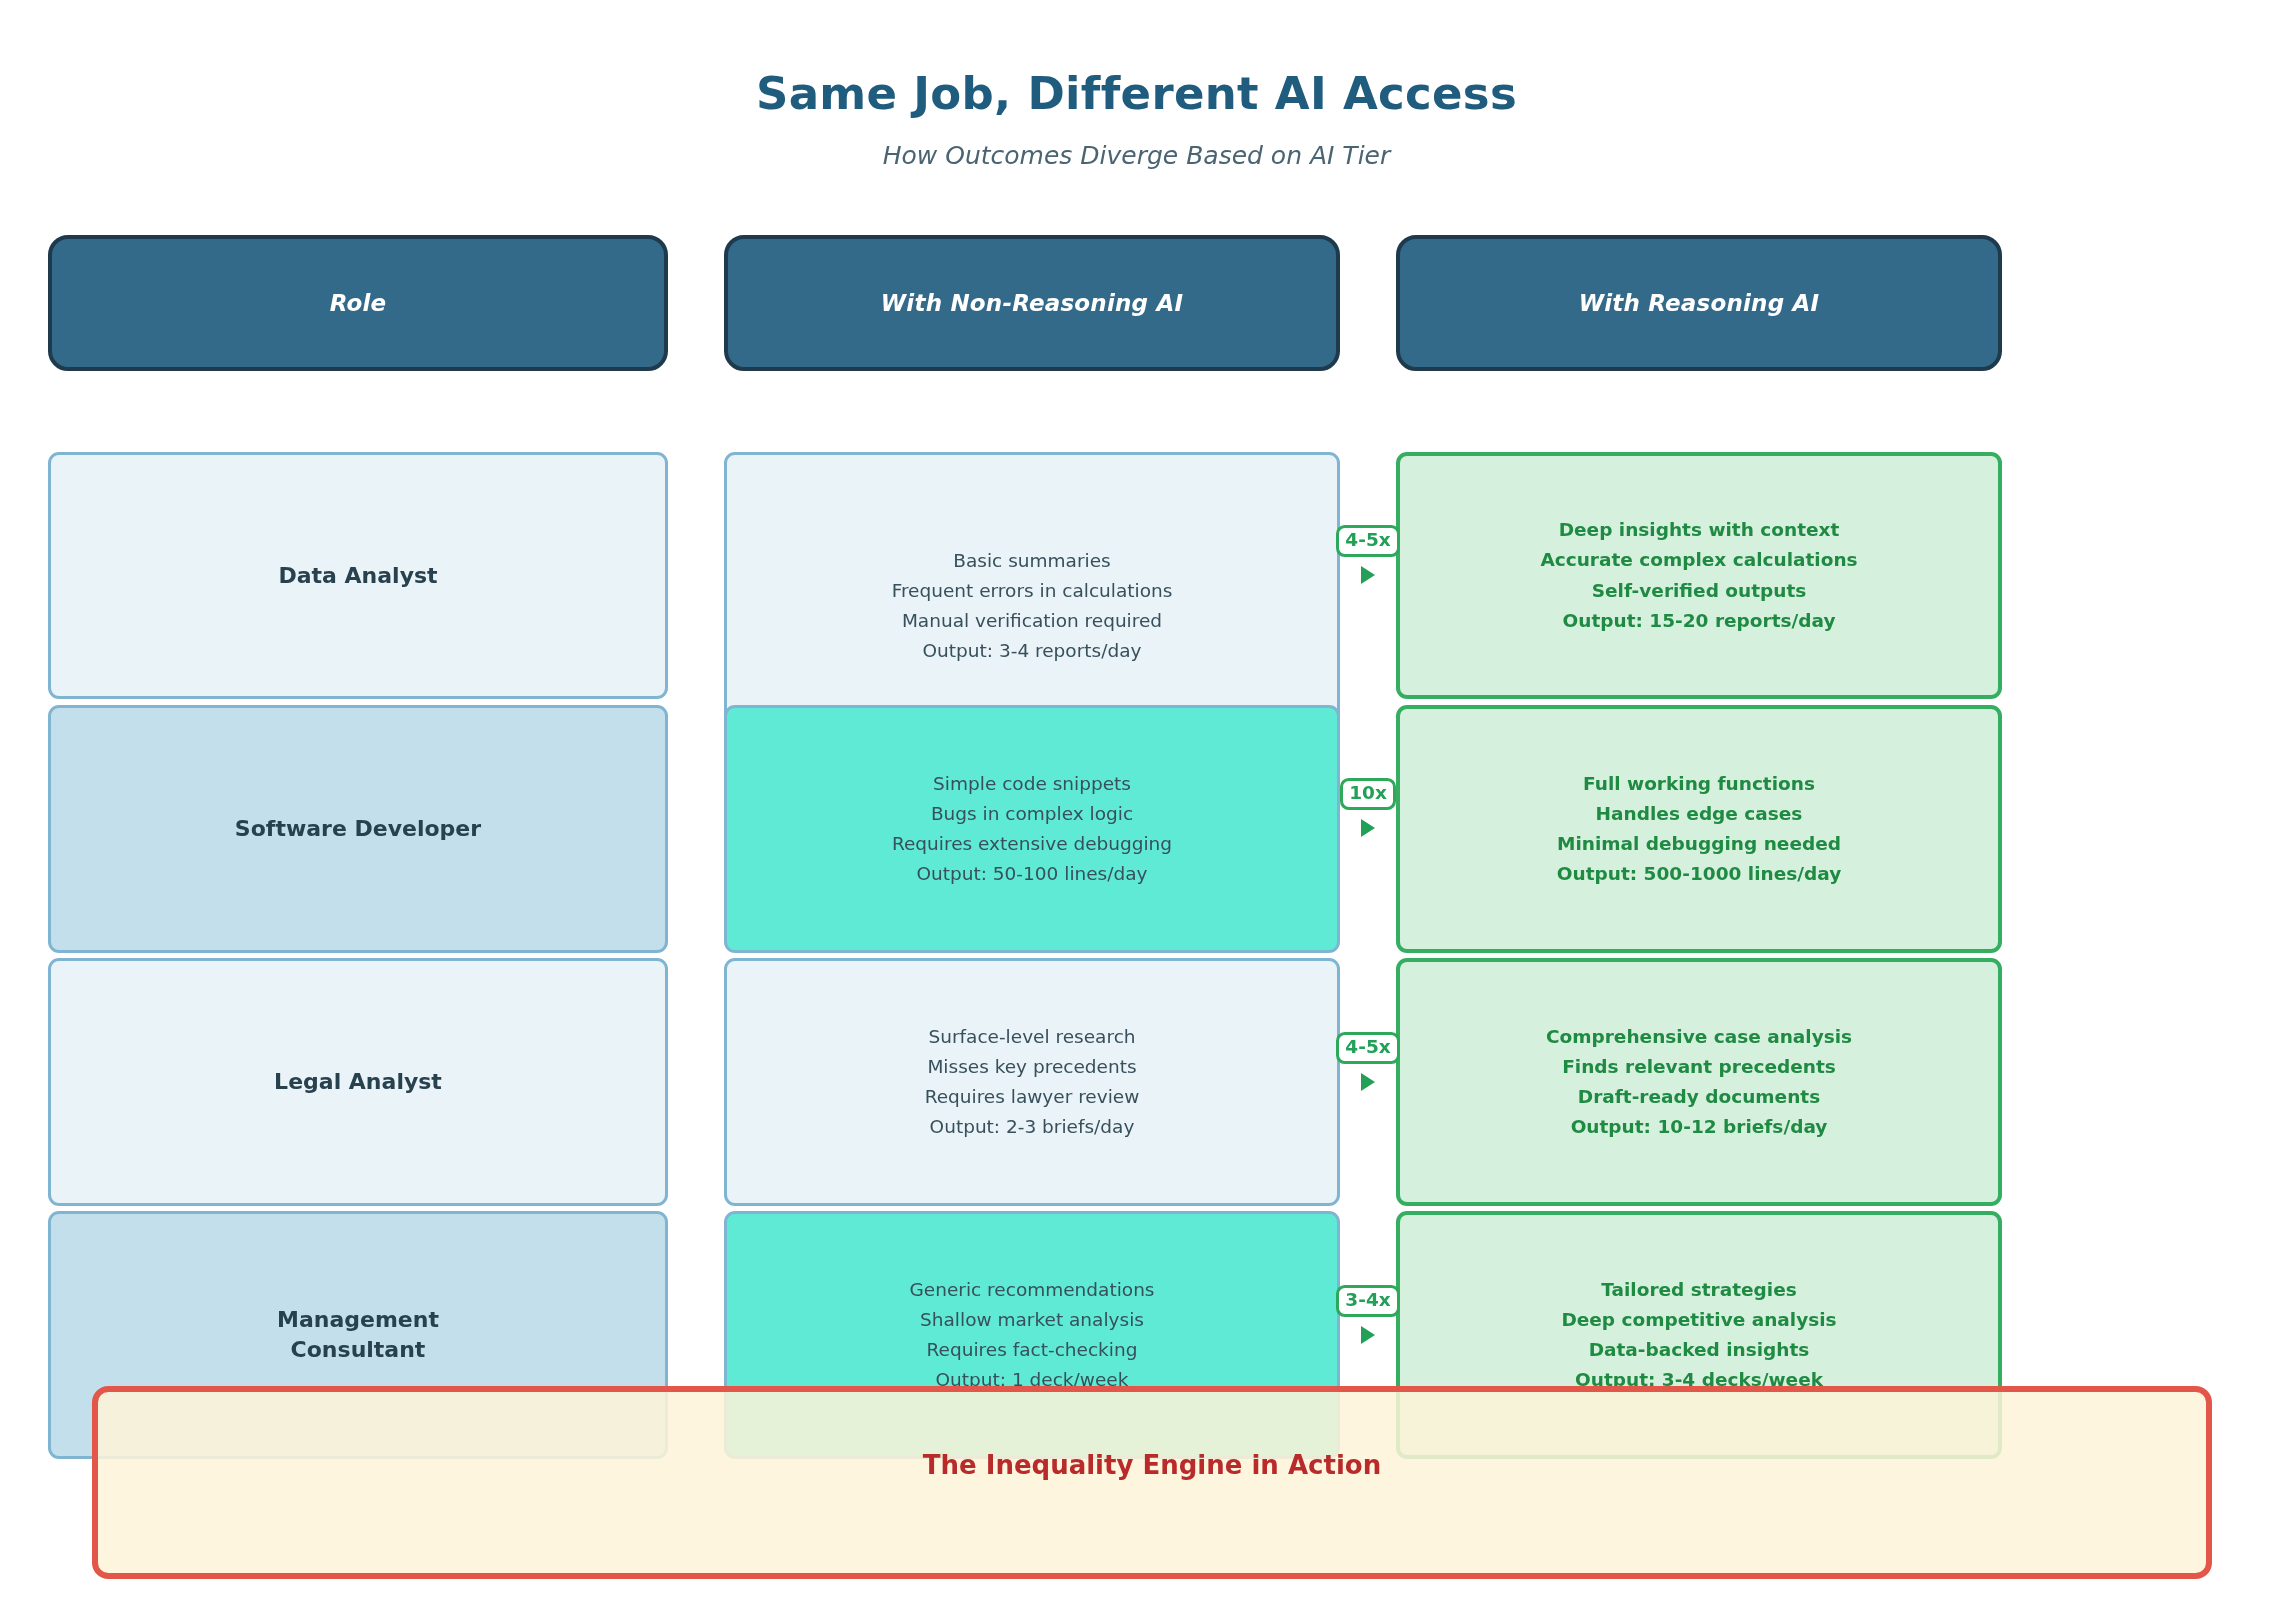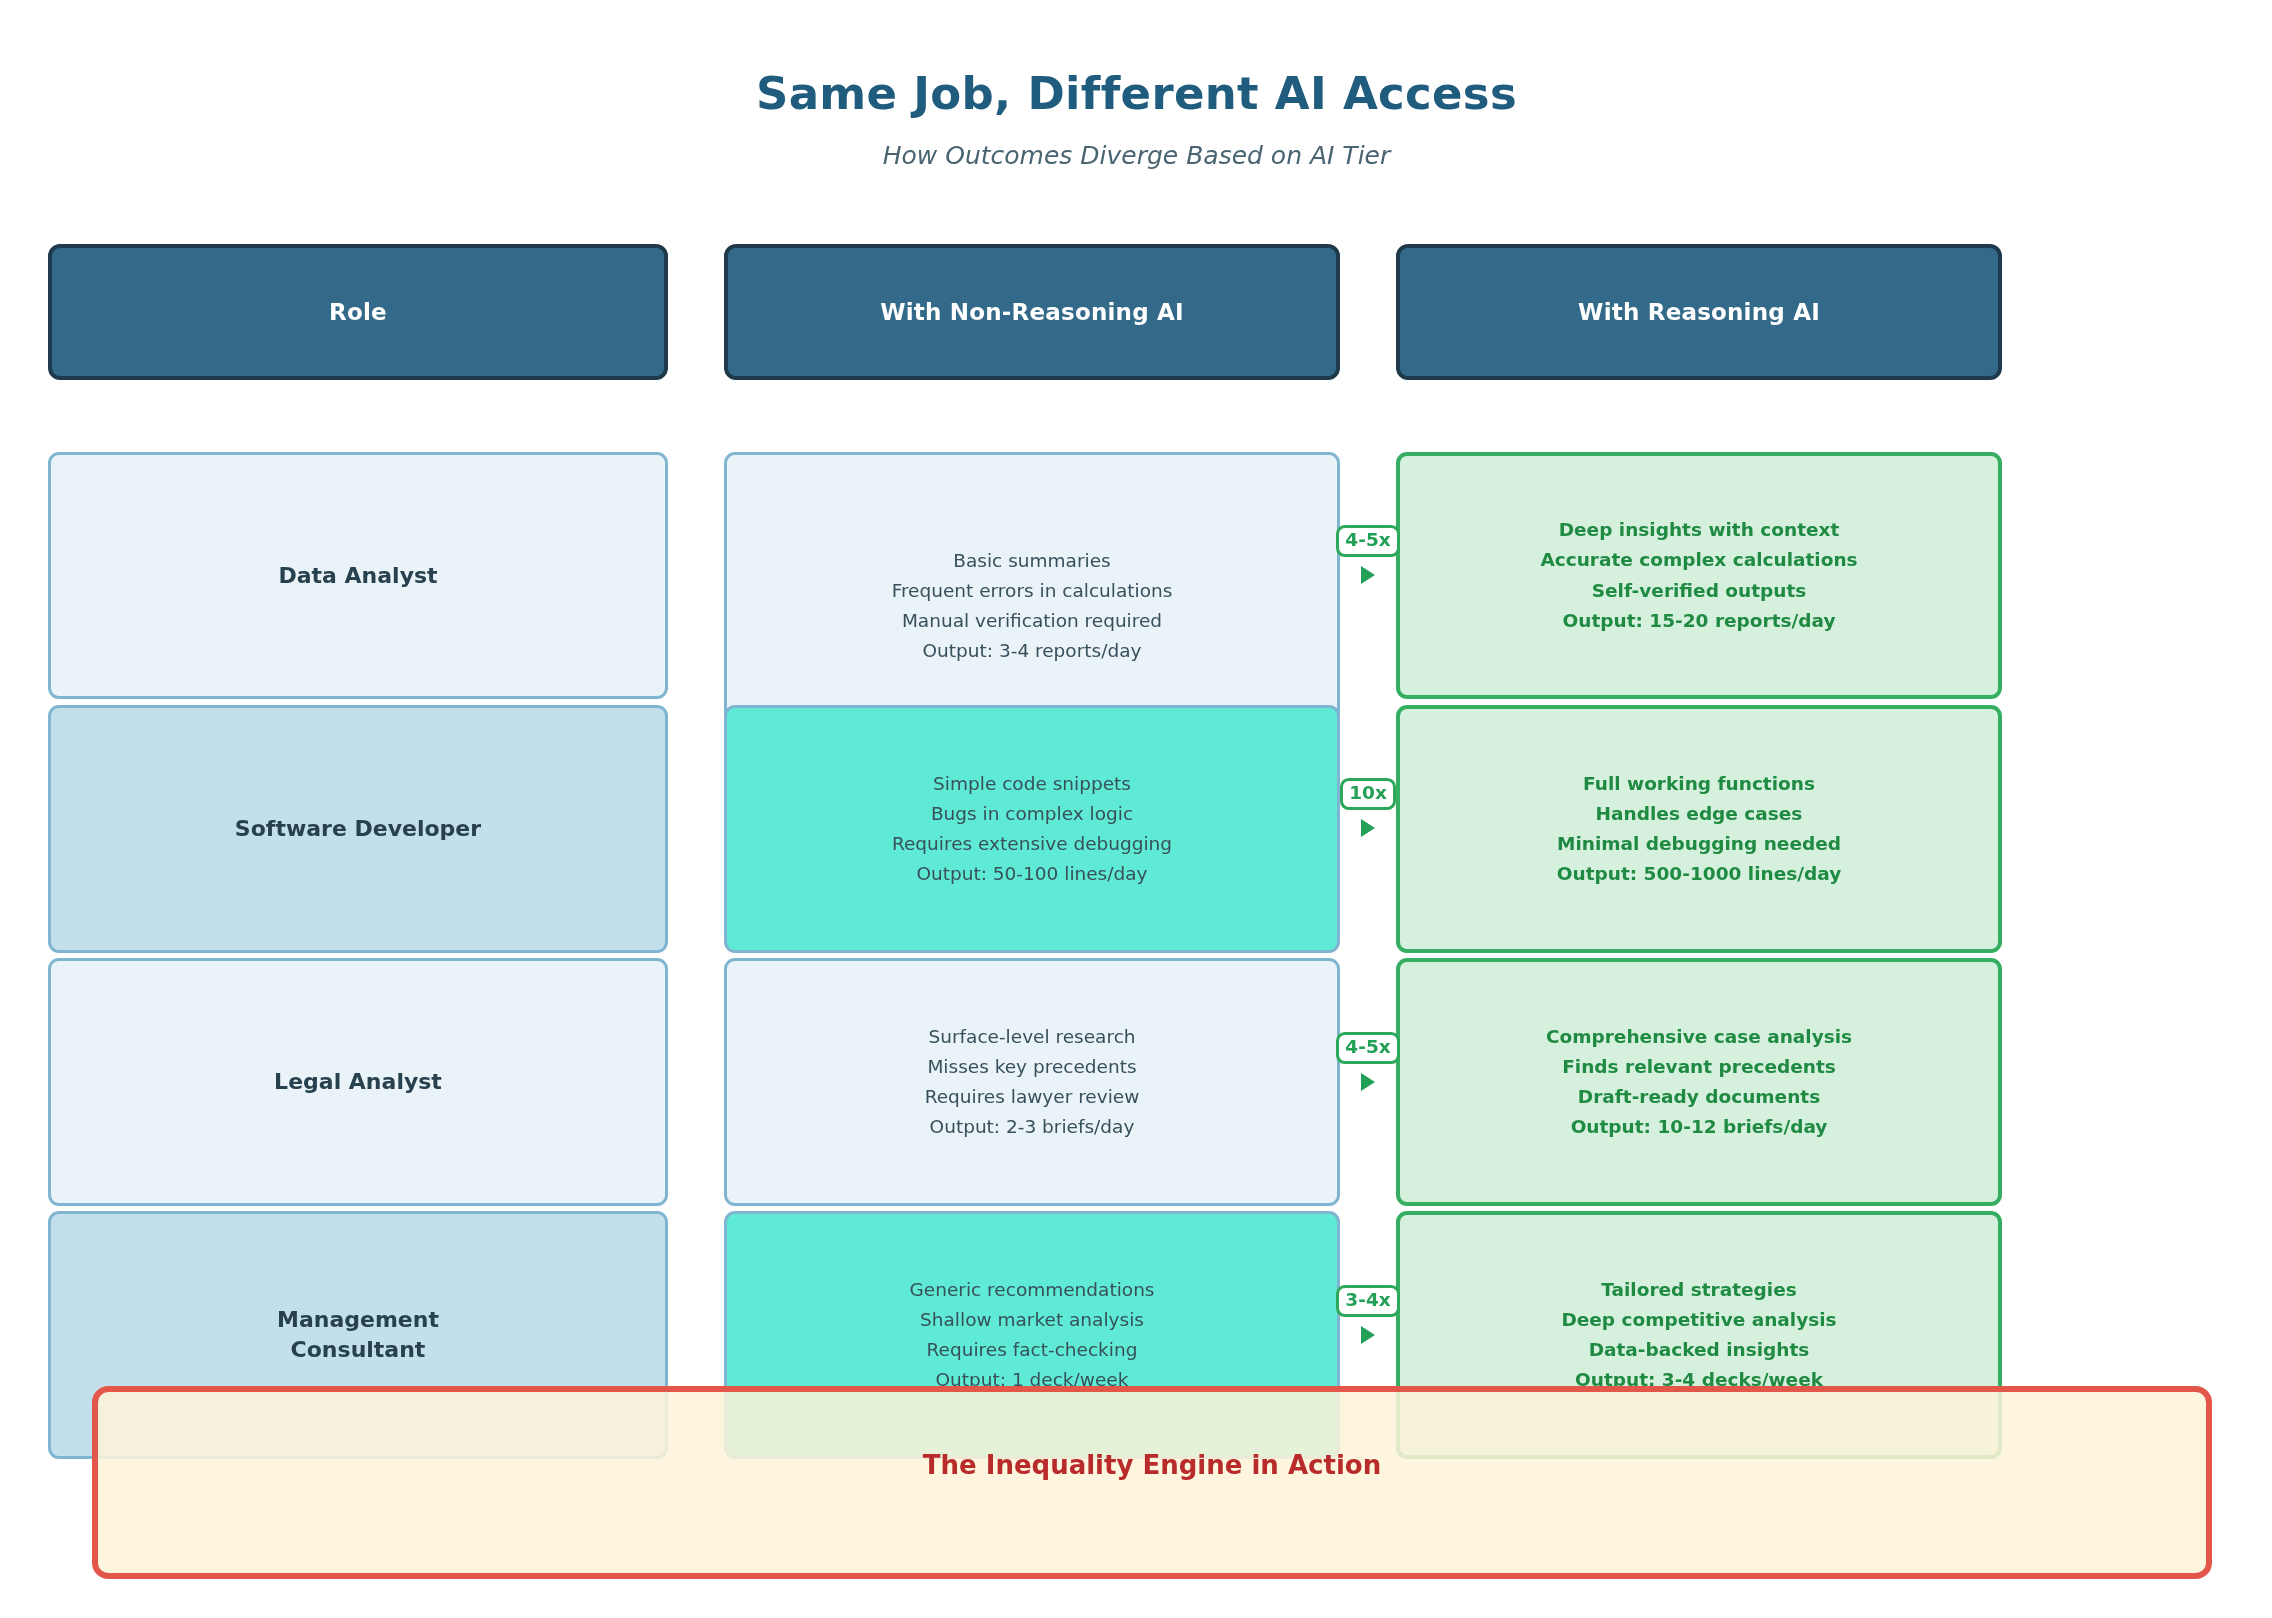--- a/index.html
+++ b/index.html
@@ -37,33 +37,34 @@
     line-height: 1.0;
   }
 
   
   .col-role      { left: 48px;   width: 620px; }
   .col-nonreason { left: 724px; width: 616px; }
   .col-reason    { left: 1396px; width: 606px; }
 
   .hdr {
     position: absolute;
-    top: 244px;
+    top: 235px;
     height: 136px;
     background: #336a8a;
     border: 4.9px solid #1f3a4d;
-    border-radius: 12px;
+    border-radius: 20px;
     box-sizing: border-box;
     display: flex;
     align-items: center;
     justify-content: center;
     color: #ffffff;
     font-size: 23px;
     font-weight: bold;
     letter-spacing: 0.2px;
+    font-style: italic;
   }
 
   .cell {
     position: absolute;
     box-sizing: border-box;
     border-radius: 11px;
     display: flex;
     flex-direction: column;
     align-items: center;
     justify-content: center;

